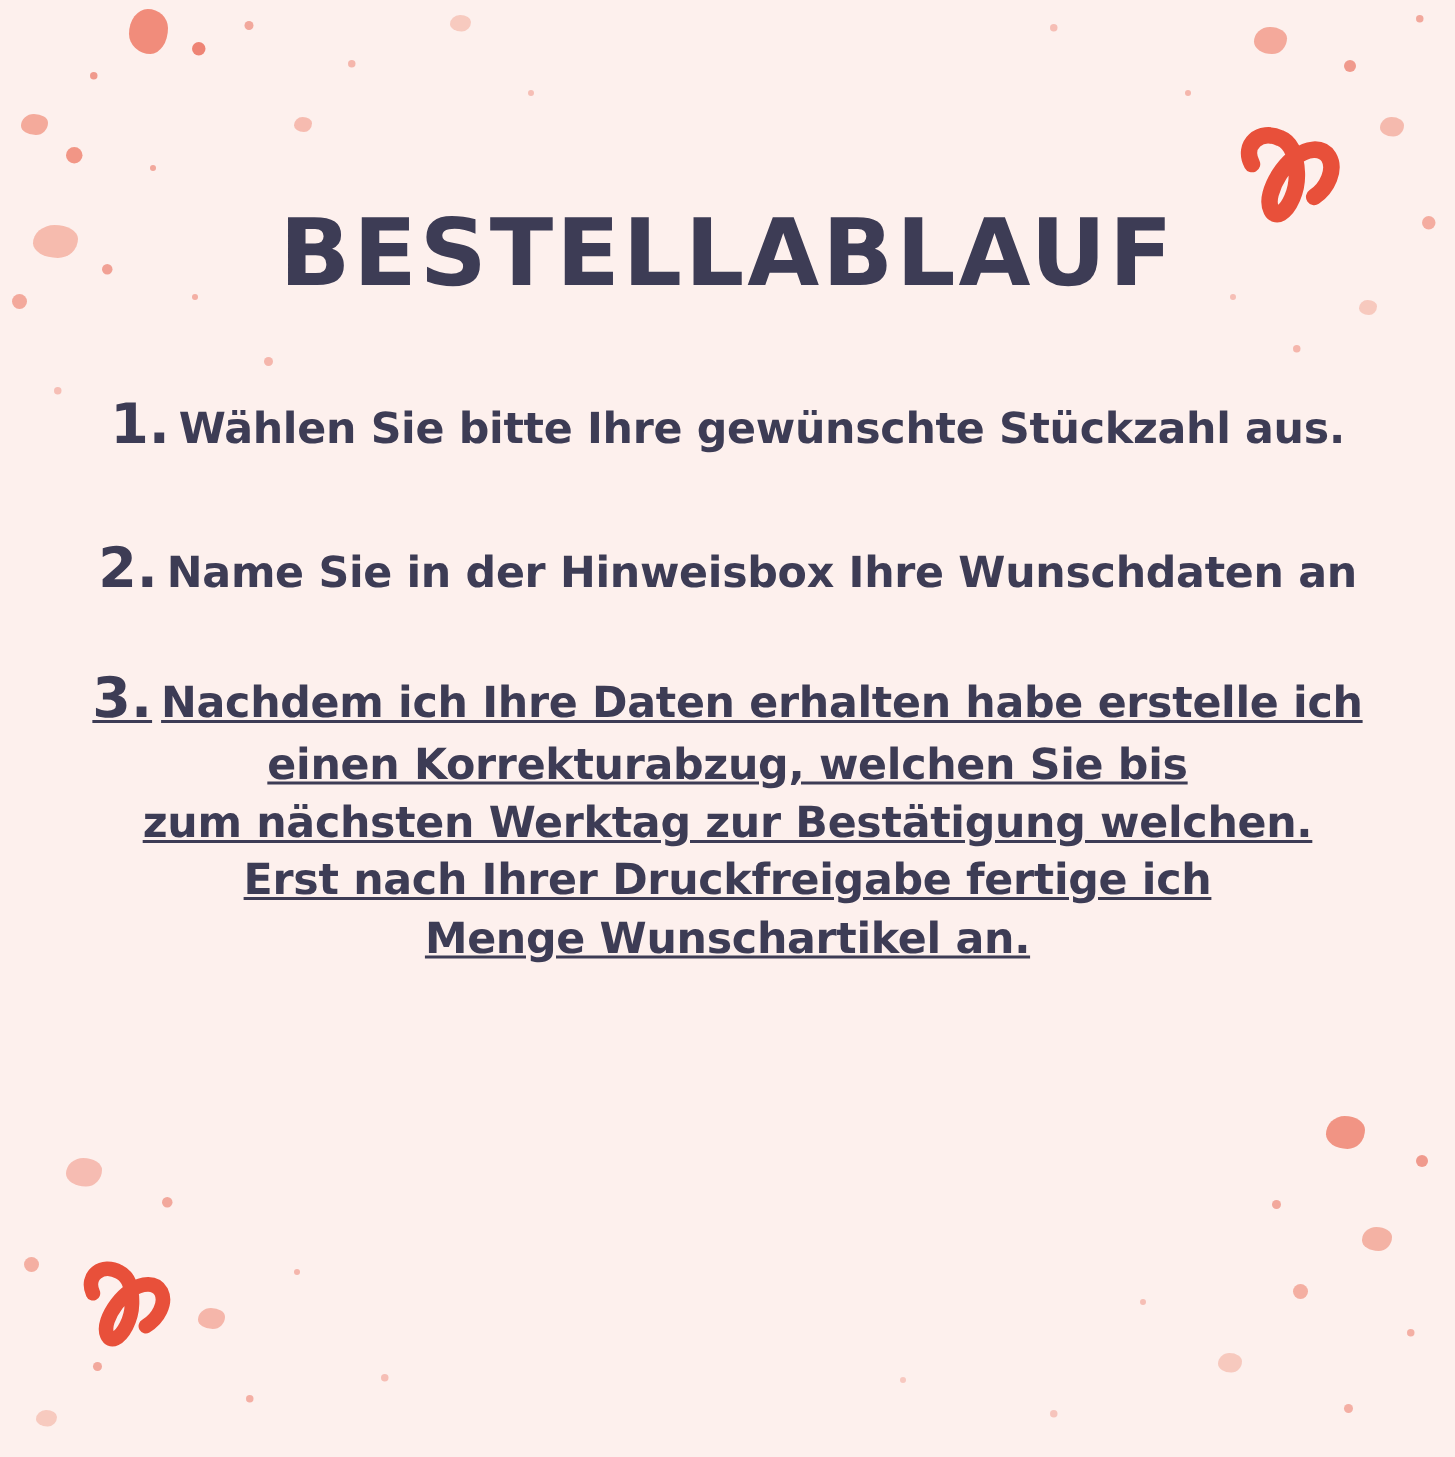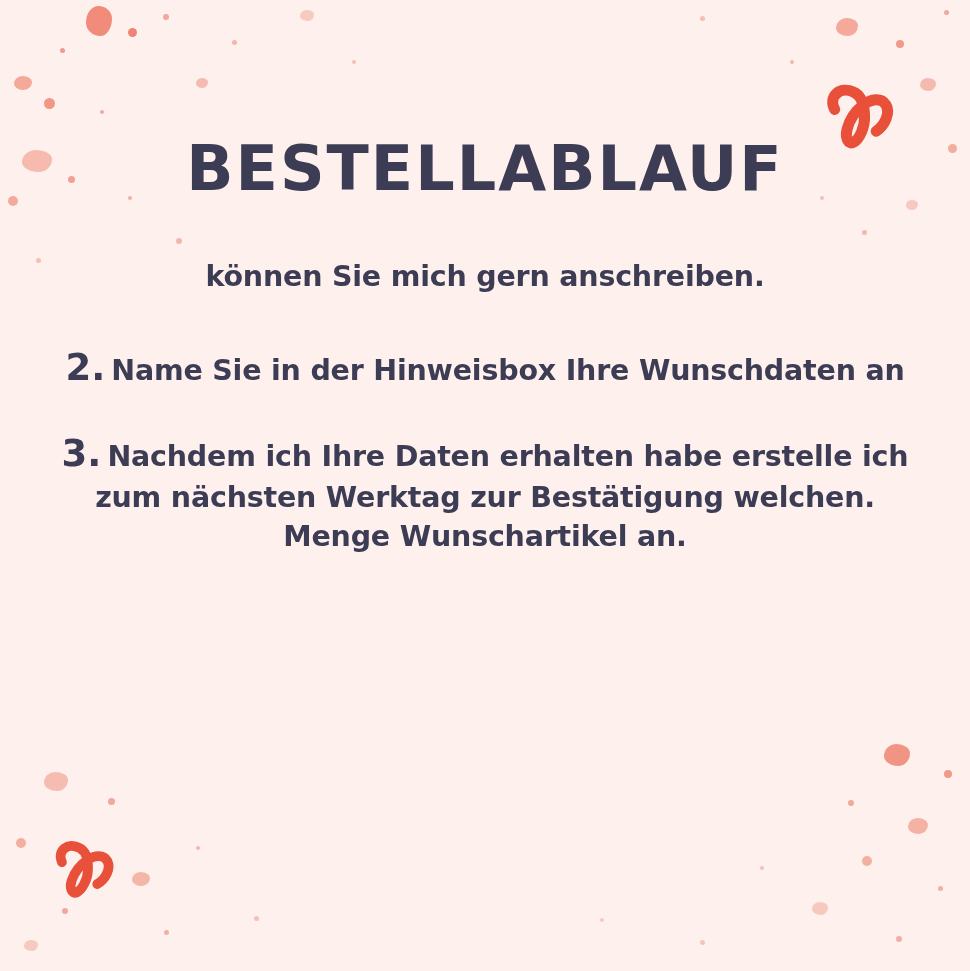--- a/index.html
+++ b/index.html
@@ -81,21 +81,21 @@
   }
   .step-num {
     font-family: "DejaVu Sans", sans-serif;
     font-weight: 700;
     font-size: 37px;
     color: #3d3c55;
     margin-right: 6px;
     letter-spacing: 0;
   }
   .step2 { margin-top: 46px; }
-  .step3 { margin-top: 20px; }
+  .step3 { margin-top: 20px; text-decoration: underline; }
 </style>
 </head>
 <body>
 
 <div class="poster">
 
   <div class="splatter">
 
     <div class="blob" style="left:86px;  top:6px;   width:26px; height:30px; background:#ef7a66; opacity:.85;"></div>
     <div class="dot" style="left:128px; top:28px;  width:9px;  height:9px;  opacity:.75;"></div>
@@ -157,32 +157,36 @@
     <path d="M10,26 C6,12 20,4 32,13 C38,17 40,26 38,38 C36,50 28,60 22,62 C16,64 14,56 18,48 C22,40 30,32 38,28 C48,23 58,24 61,32 C64,41 56,52 46,56" fill="none" stroke="#e8503a" stroke-width="11" stroke-linecap="round" stroke-linejoin="round"></path>
   </svg>
 
   <div class="content">
 
     <h1 class="title">BESTELLABLAUF</h1>
 
     <div class="steps">
 
       <div class="step step1">
-        <div class="step-line">können Sie mich gern anschreiben.</div>
+        <div class="step-line">
+          <span class="step-num">1.</span><span>Wählen Sie bitte Ihre gewünschte Stückzahl aus.</span>
+        </div>
       </div>
 
       <div class="step step2">
         <div class="step-line">
           <span class="step-num">2.</span><span>Name Sie in der Hinweisbox Ihre Wunschdaten an</span>
         </div>
       </div>
 
       <div class="step step3">
         <div class="step-line">
           <span class="step-num">3.</span><span>Nachdem ich Ihre Daten erhalten habe erstelle ich</span>
         </div>
+        <div class="step-line">einen Korrekturabzug, welchen Sie bis</div>
         <div class="step-line">zum nächsten Werktag zur Bestätigung welchen.</div>
+        <div class="step-line">Erst nach Ihrer Druckfreigabe fertige ich</div>
         <div class="step-line">Menge Wunschartikel an.</div>
       </div>
 
     </div>
   </div>
 </div>
 
 </body></html>

